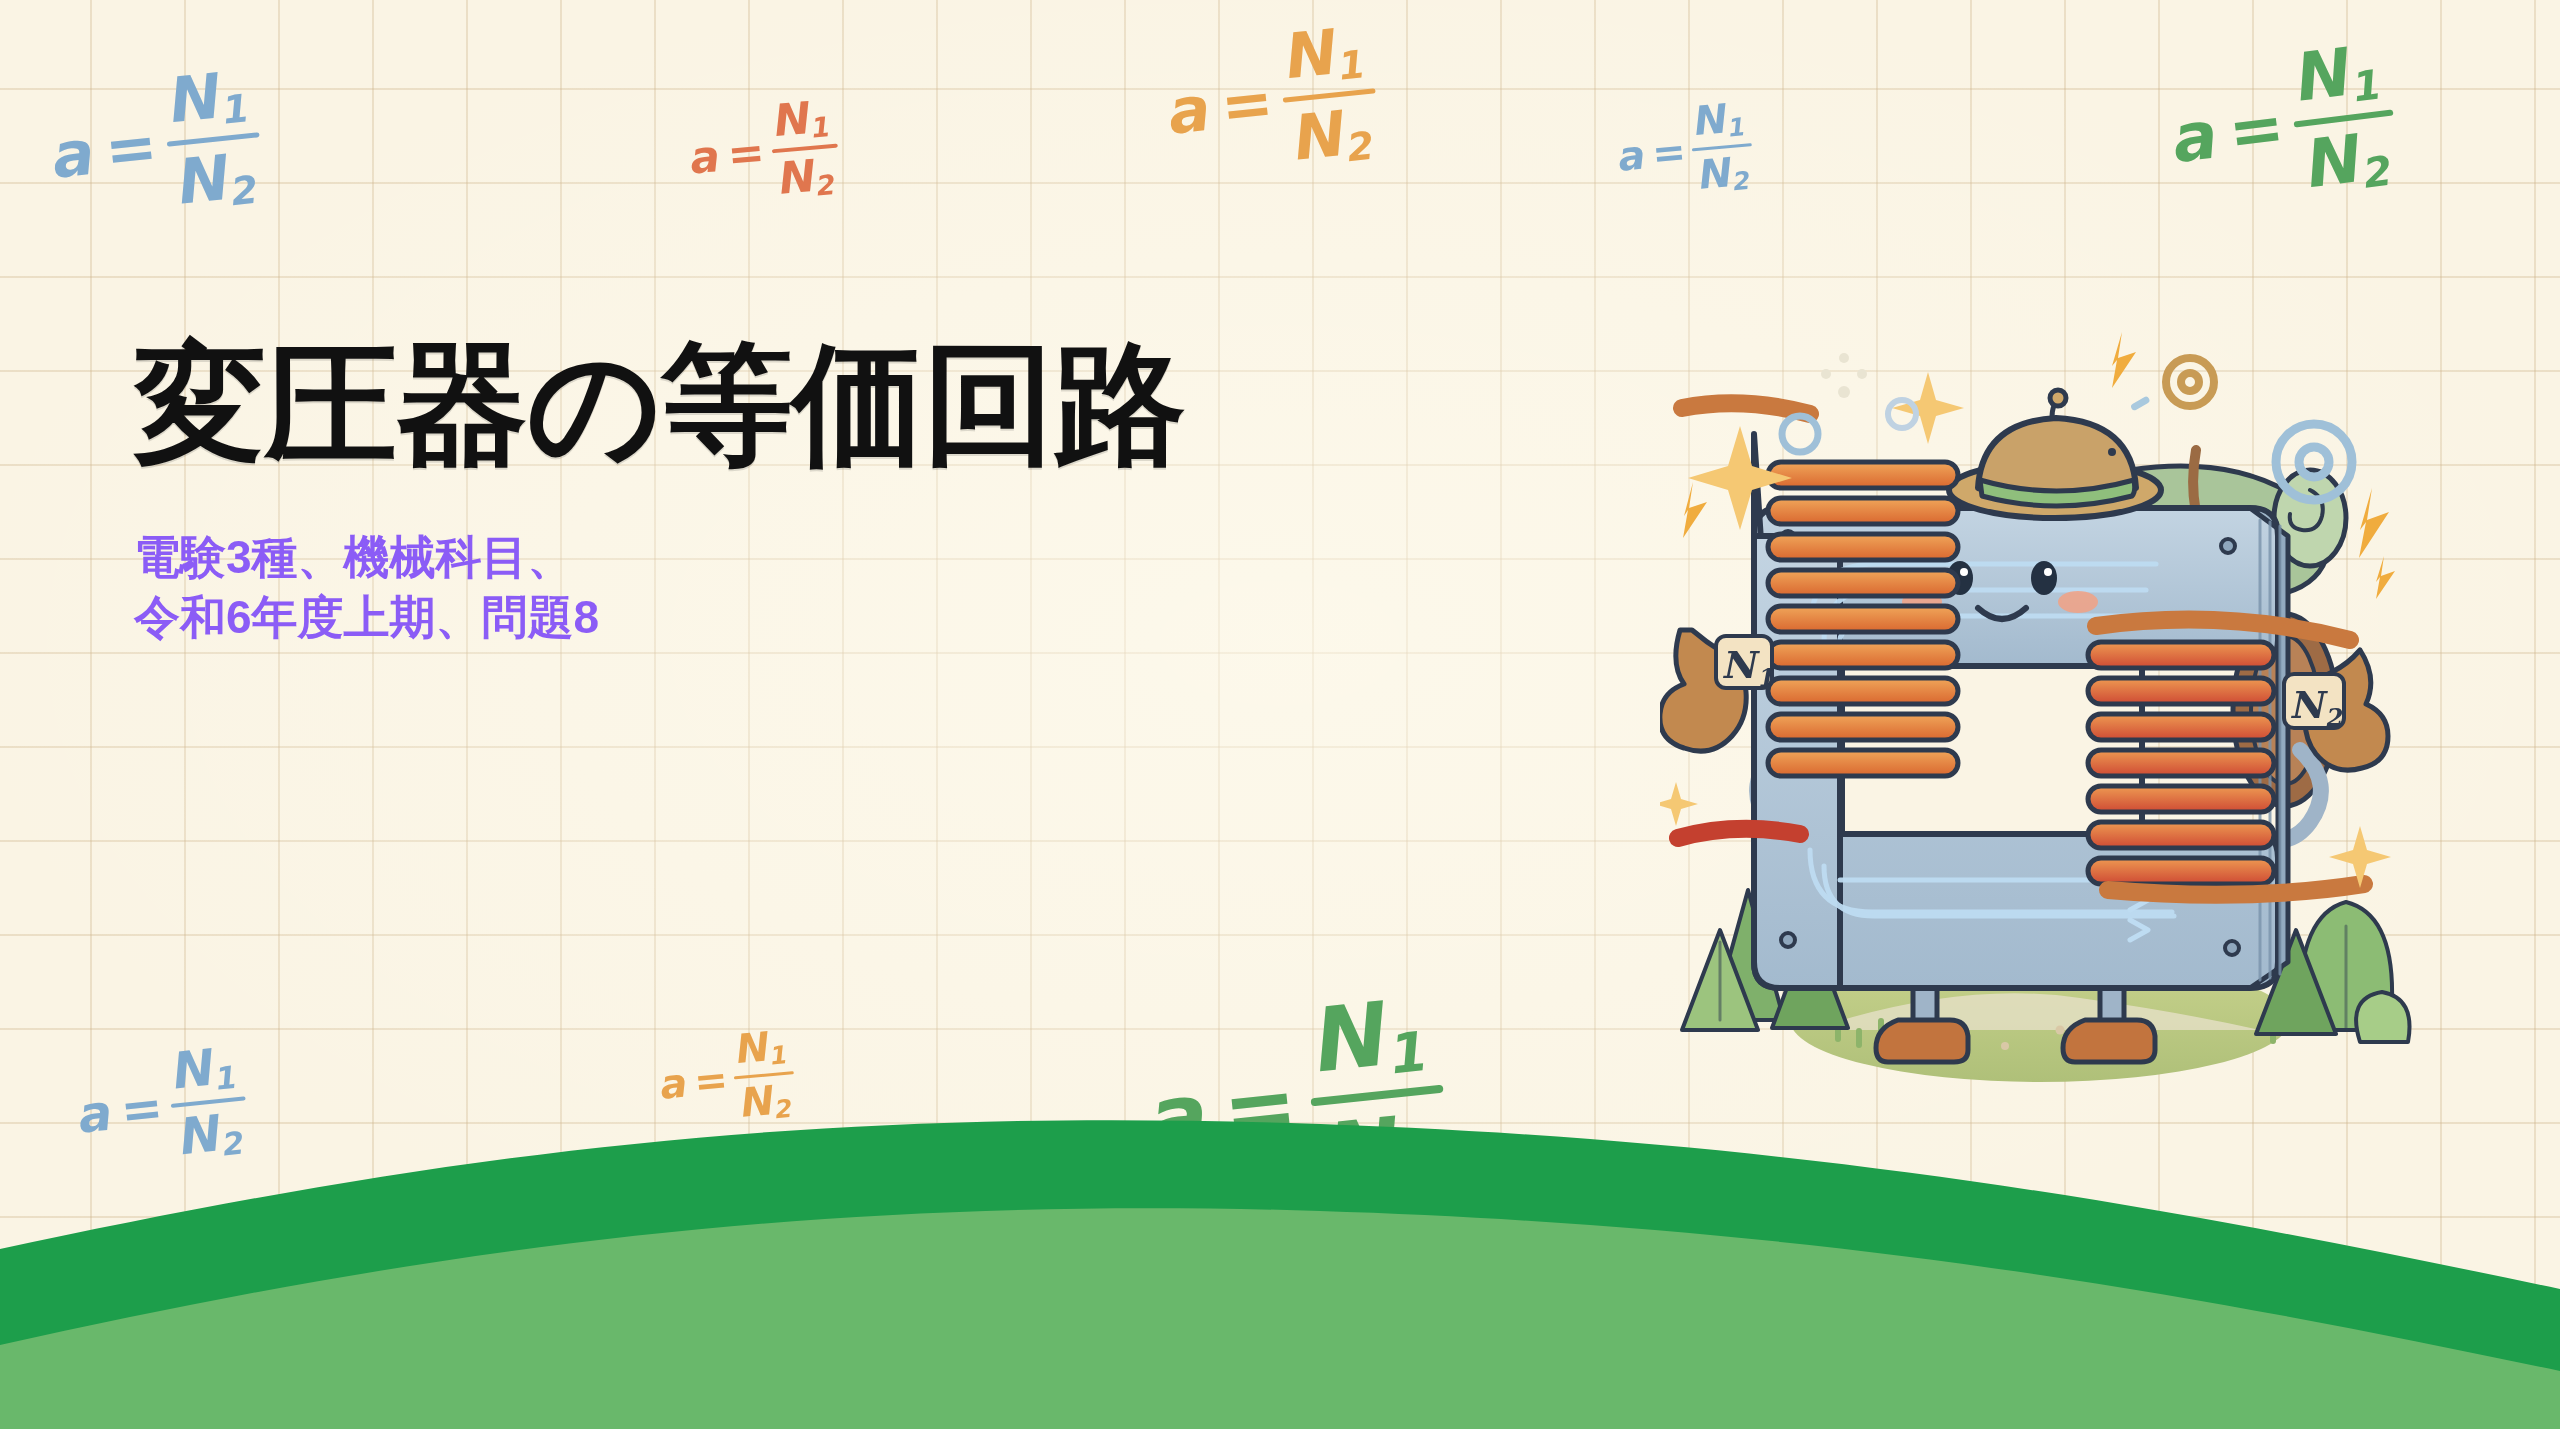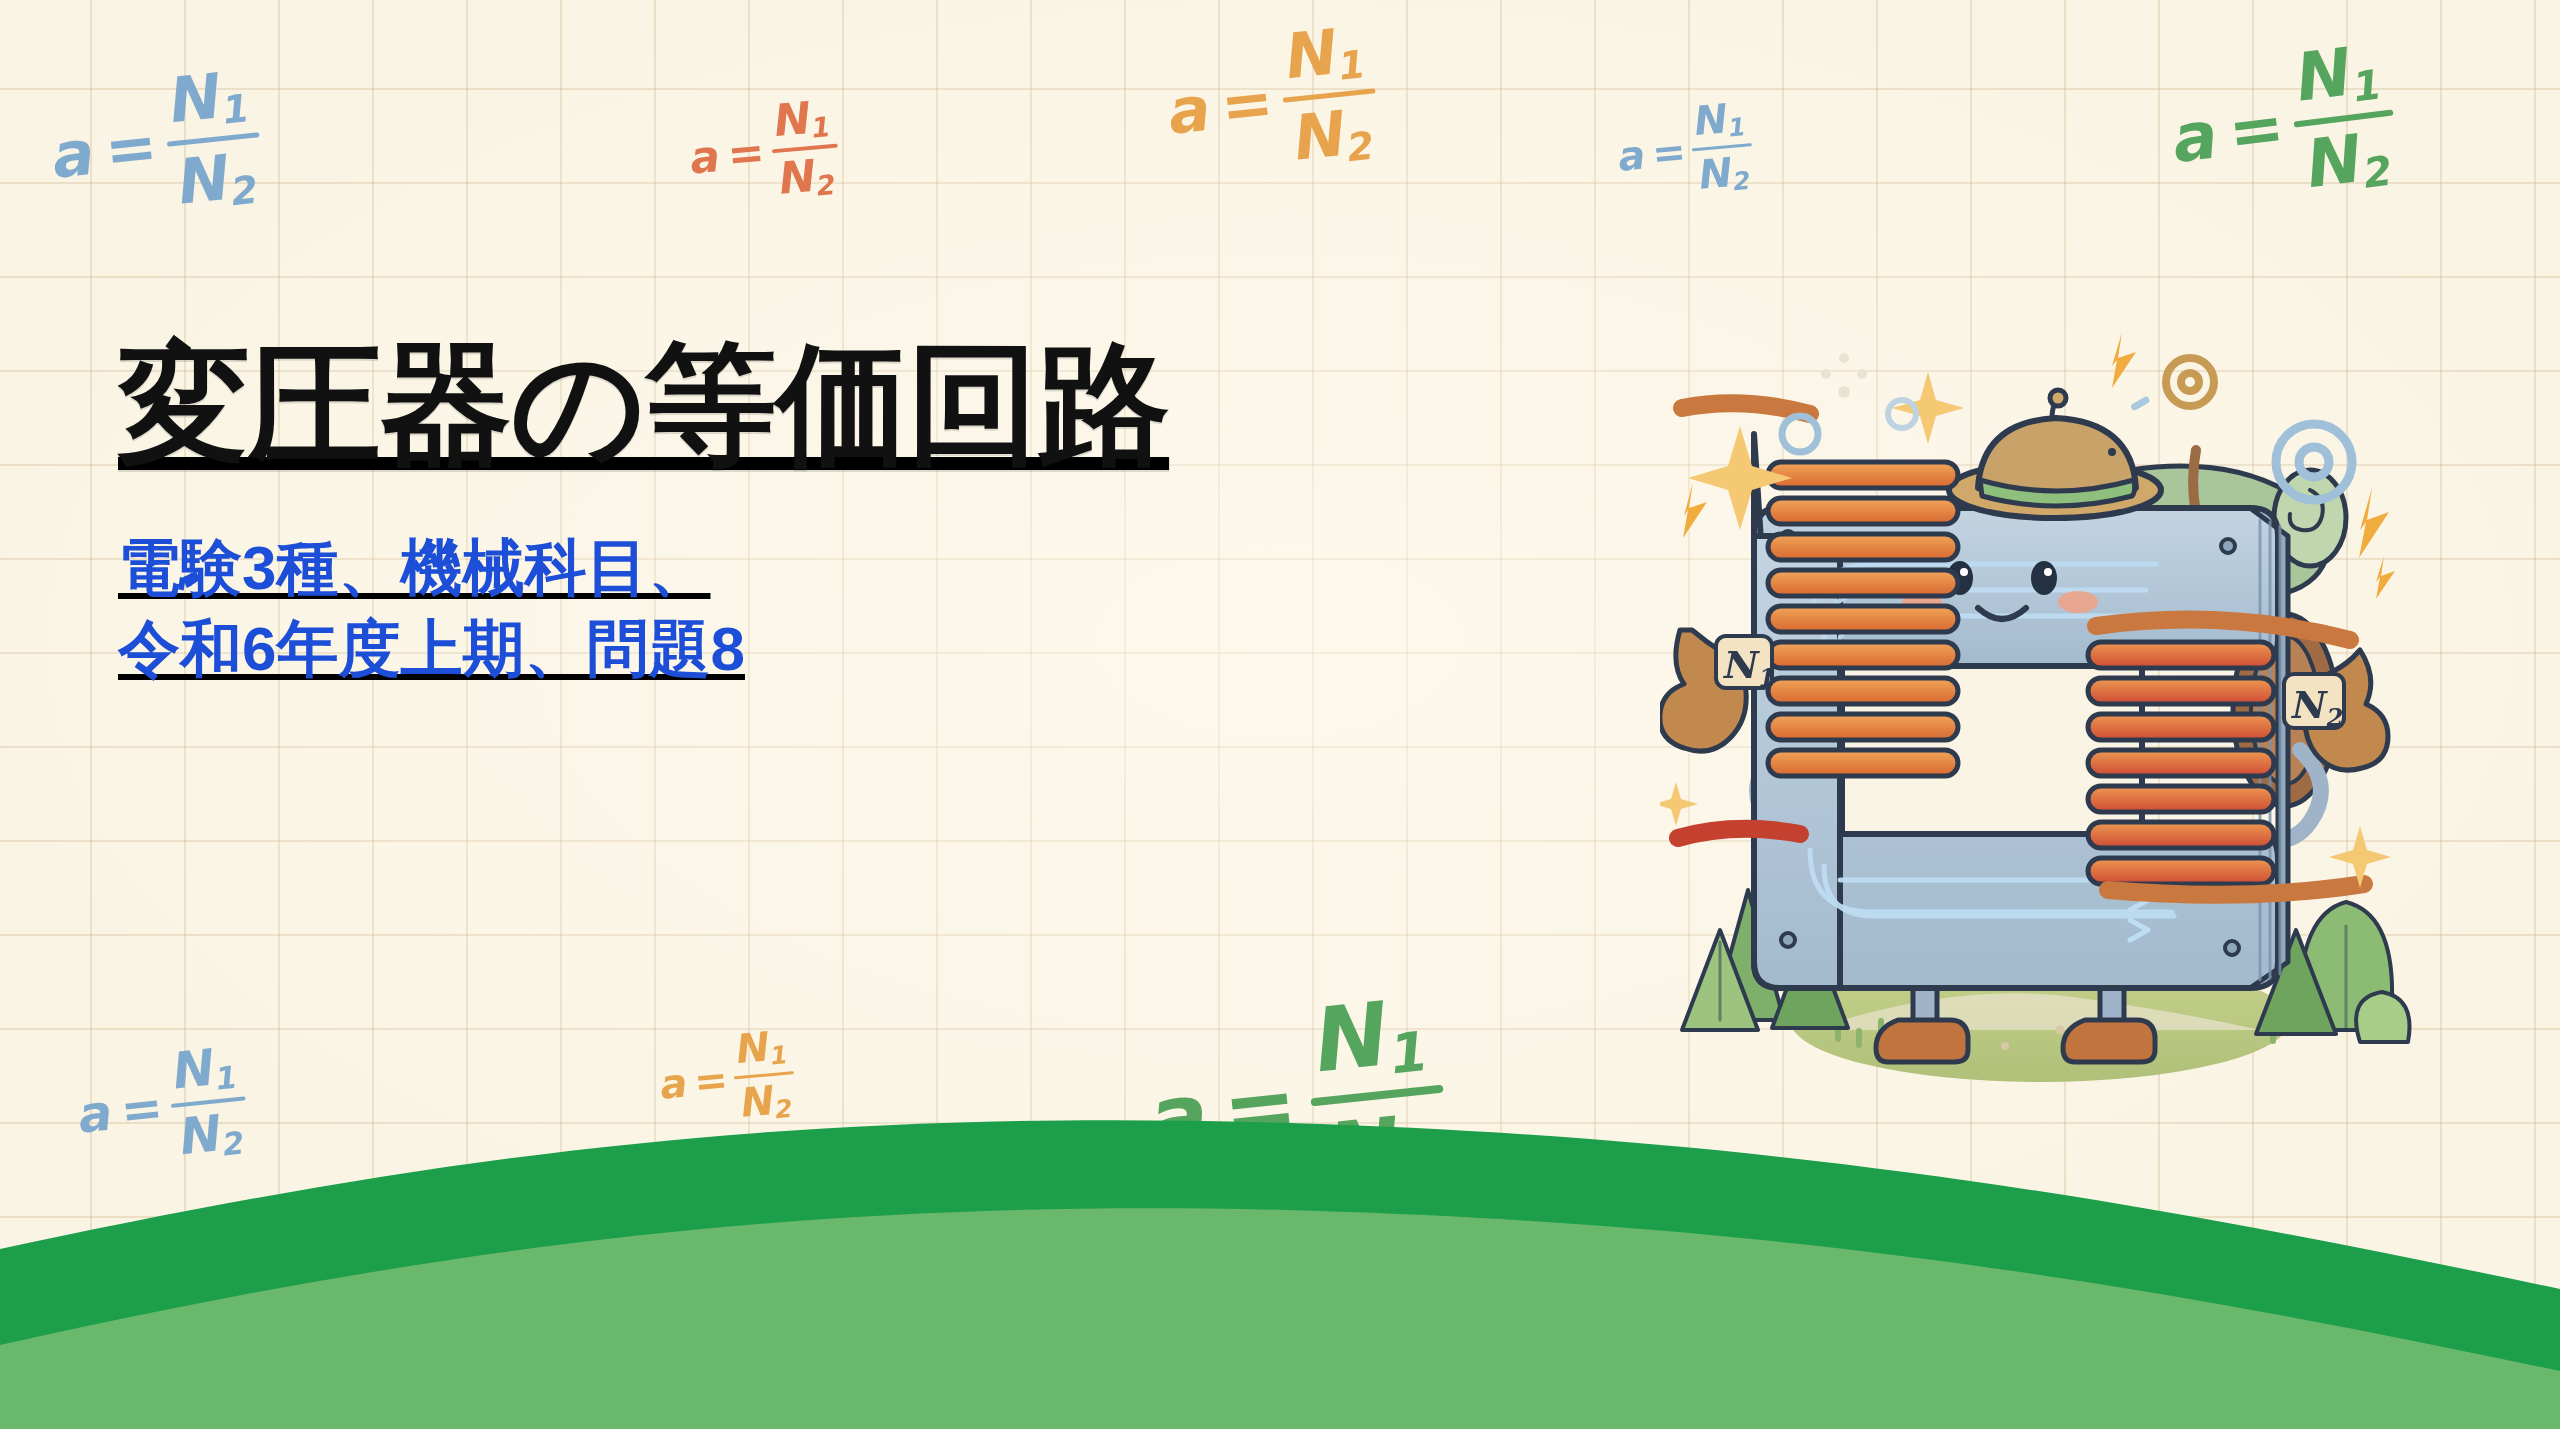--- a/index.html
+++ b/index.html
@@ -23,29 +23,29 @@
   .bg-vignette{
     position:absolute;inset:0;
     background:radial-gradient(ellipse 75% 70% at 50% 45%, rgba(255,252,240,.55) 0%, rgba(250,240,215,0) 70%);
   }
 
   
   .waves{position:absolute;left:0;right:0;bottom:0;height:330px;}
   .waves svg{display:block;width:100%;height:100%;}
 
   
-  .title-block{position:absolute;left:118px;top:330px;width:1400px;text-decoration:underline;}
+  .title-block{position:absolute;left:134px;top:330px;width:1400px;}
   .title-line{
     font-size:132px;line-height:1.14;font-weight:900;color:#111111;
     letter-spacing:-1px;white-space:nowrap;
     text-shadow:0 2px 0 rgba(0,0,0,.12);
   }
   .subtitle{margin-top:48px;}
   .sub-line{
-    font-size:62px;line-height:1.30;font-weight:800;color:#1d4ed8;
+    font-size:46px;line-height:1.30;font-weight:800;color:#8b5cf6;
     letter-spacing:0px;white-space:nowrap;
   }
 
   
   .formula{
     position:absolute;
     font-family:"DejaVu Sans",sans-serif;
     font-weight:700;font-style:italic;
     display:flex;align-items:center;gap:.18em;
     user-select:none;pointer-events:none;

